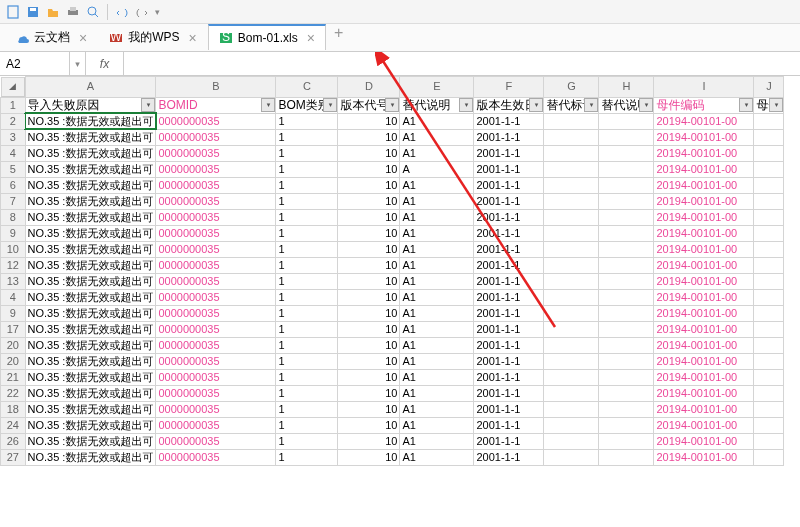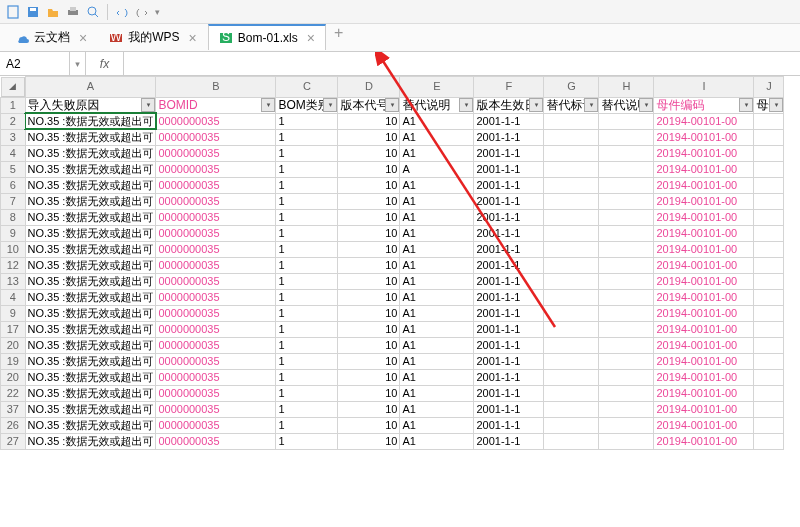--- a/index.html
+++ b/index.html
@@ -331,60 +331,73 @@
             <td class="col-C">1</td>
             <td class="col-D" style="text-align:right">10</td>
             <td class="col-E">A1</td>
             <td class="col-F">2001-1-1</td>
             <td class="col-G"></td>
             <td class="col-H"></td>
             <td class="col-I red">20194-00101-00</td>
             <td class="col-J"></td>
           </tr>
           <tr>
-            <th class="row-h">19</th>
-            <td class="col-A">NO.35 :数据无效或超出可</td>
-            <td class="col-B red">0000000035</td>
-            <td class="col-C">1</td>
-            <td class="col-D" style="text-align:right">10</td>
-            <td class="col-E">A1</td>
-            <td class="col-F">2001-1-1</td>
-            <td class="col-G"></td>
-            <td class="col-H"></td>
-            <td class="col-I red">20194-00101-00</td>
-            <td class="col-J"></td>
-          </tr>
-          <tr>
             <th class="row-h">20</th>
             <td class="col-A">NO.35 :数据无效或超出可</td>
             <td class="col-B red">0000000035</td>
             <td class="col-C">1</td>
             <td class="col-D" style="text-align:right">10</td>
             <td class="col-E">A1</td>
             <td class="col-F">2001-1-1</td>
             <td class="col-G"></td>
             <td class="col-H"></td>
             <td class="col-I red">20194-00101-00</td>
             <td class="col-J"></td>
           </tr>
           <tr>
+            <th class="row-h">21</th>
+            <td class="col-A">NO.35 :数据无效或超出可</td>
+            <td class="col-B red">0000000035</td>
+            <td class="col-C">1</td>
+            <td class="col-D" style="text-align:right">10</td>
+            <td class="col-E">A1</td>
+            <td class="col-F">2001-1-1</td>
+            <td class="col-G"></td>
+            <td class="col-H"></td>
+            <td class="col-I red">20194-00101-00</td>
+            <td class="col-J"></td>
+          </tr>
+          <tr>
             <th class="row-h">22</th>
             <td class="col-A">NO.35 :数据无效或超出可</td>
             <td class="col-B red">0000000035</td>
             <td class="col-C">1</td>
             <td class="col-D" style="text-align:right">10</td>
             <td class="col-E">A1</td>
             <td class="col-F">2001-1-1</td>
             <td class="col-G"></td>
             <td class="col-H"></td>
             <td class="col-I red">20194-00101-00</td>
             <td class="col-J"></td>
           </tr>
           <tr>
-            <th class="row-h">37</th>
+            <th class="row-h">18</th>
+            <td class="col-A">NO.35 :数据无效或超出可</td>
+            <td class="col-B red">0000000035</td>
+            <td class="col-C">1</td>
+            <td class="col-D" style="text-align:right">10</td>
+            <td class="col-E">A1</td>
+            <td class="col-F">2001-1-1</td>
+            <td class="col-G"></td>
+            <td class="col-H"></td>
+            <td class="col-I red">20194-00101-00</td>
+            <td class="col-J"></td>
+          </tr>
+          <tr>
+            <th class="row-h">24</th>
             <td class="col-A">NO.35 :数据无效或超出可</td>
             <td class="col-B red">0000000035</td>
             <td class="col-C">1</td>
             <td class="col-D" style="text-align:right">10</td>
             <td class="col-E">A1</td>
             <td class="col-F">2001-1-1</td>
             <td class="col-G"></td>
             <td class="col-H"></td>
             <td class="col-I red">20194-00101-00</td>
             <td class="col-J"></td>

